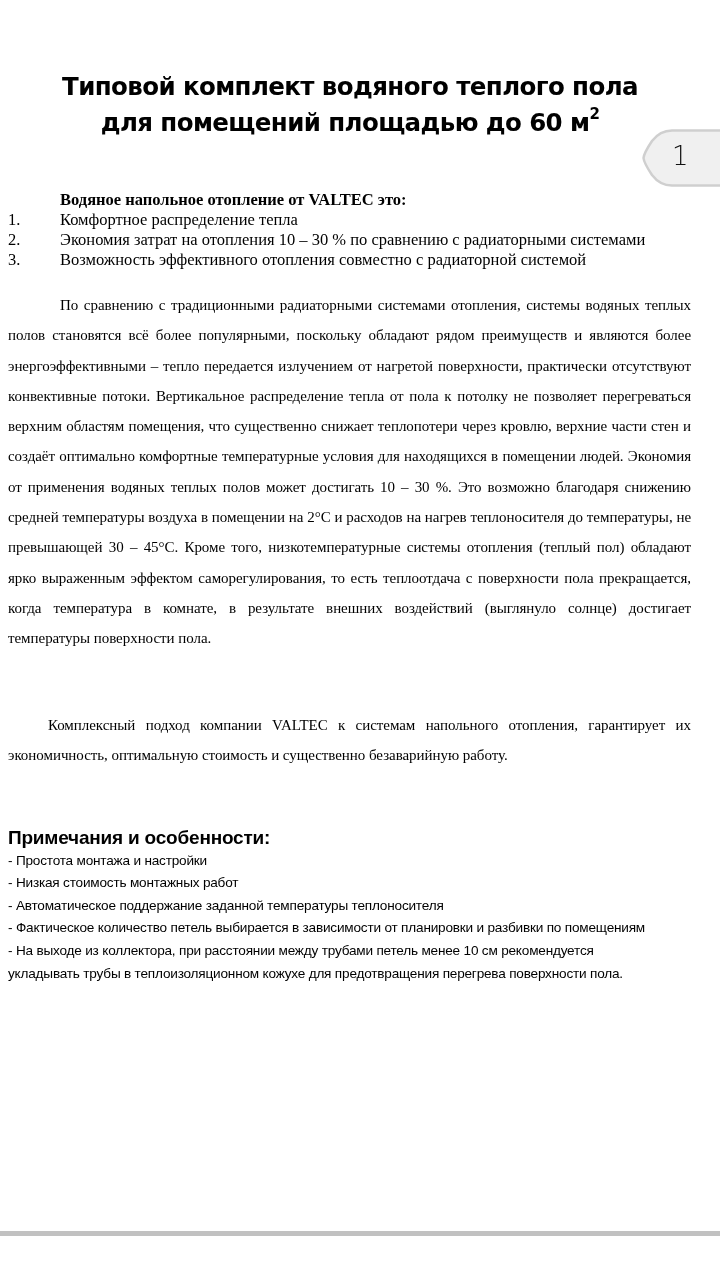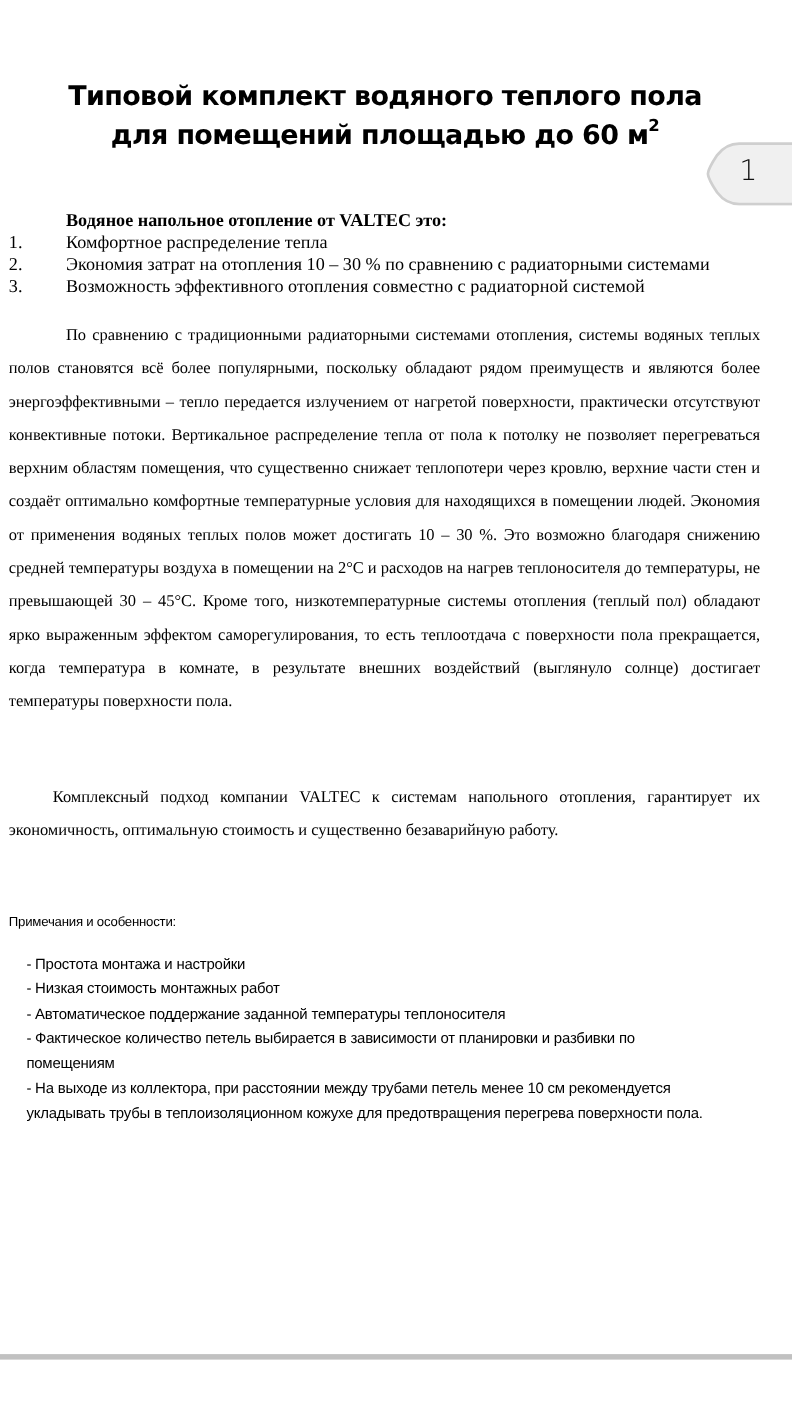--- a/index.html
+++ b/index.html
@@ -98,26 +98,26 @@
       left: 8px;
       top: 827px;
       width: 660px;
       font-family: "Liberation Sans", sans-serif;
       font-size: 13.6px;
       line-height: 22.6px;
       letter-spacing: -0.2px;
     }
     .notes h3 {
       margin: 0;
-      font-size: 12px;
-      font-weight: normal;
+      font-size: 19px;
+      font-weight: bold;
     }
     .notes ul {
       list-style: none;
-      margin: 16px;
+      margin: 0;
       padding: 0;
     }
     .notes li { margin: 0; }
 
     .page-divider {
       position: absolute;
       left: 0;
       top: 1231px;
       width: 720px;
       height: 5px;

